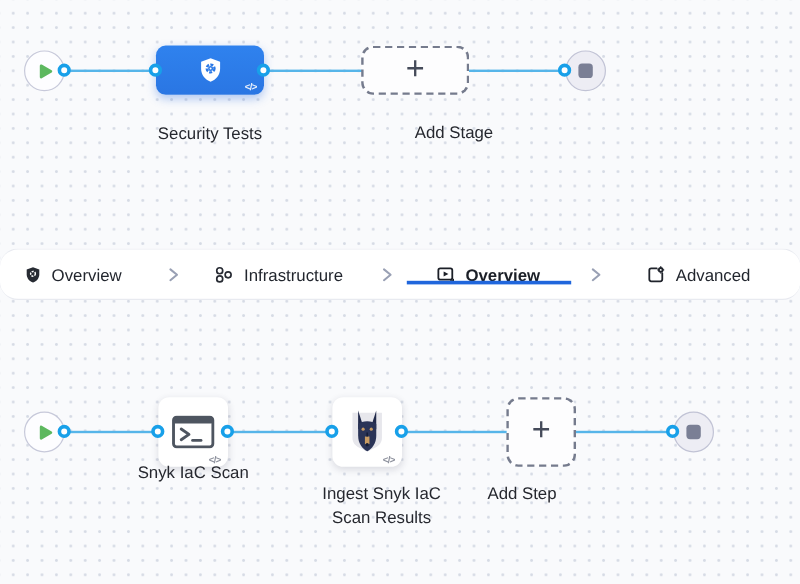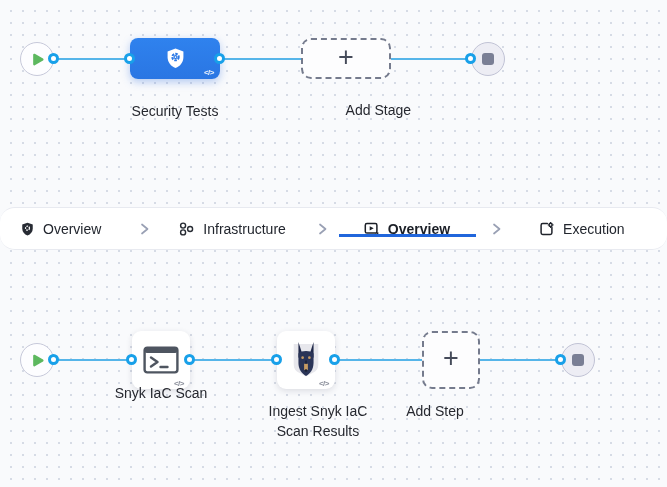--- a/index.html
+++ b/index.html
@@ -144,21 +144,21 @@
     </div>
     <div class="tab" style="margin-left:36px;">
       <span class="icon">
         <svg width="17" height="16" viewBox="0 0 16 16">
           <path d="M8.8 2.6 H4.2 Q2.6 2.6 2.6 4.2 V11.8 Q2.6 13.4 4.2 13.4 H11.8 Q13.4 13.4 13.4 11.8 V6.6" fill="none" stroke="#1f232b" stroke-width="1.5" stroke-linecap="round"></path>
           <circle cx="12.1" cy="3.9" r="2.3" fill="#1f232b"></circle>
           <circle cx="12.1" cy="3.9" r="0.8" fill="#ffffff"></circle>
           <path d="M12.1 0.9 v1 M12.1 6 v1 M9.2 3.9 h1 M14 3.9 h1" stroke="#1f232b" stroke-width="1.1"></path>
         </svg>
       </span>
-      <span>Execution</span>
+      <span>Advanced</span>
     </div>
   </div>
 
   <div class="edge" style="left:37px;top:359px;width:97px;"></div>
   <div class="edge" style="left:188px;top:359px;width:91px;"></div>
   <div class="edge" style="left:333px;top:359px;width:91px;"></div>
   <div class="edge" style="left:478px;top:359px;width:85px;"></div>
 
   <div class="round-node start-node" style="left:20px;top:343px;">
     <span class="icon">

